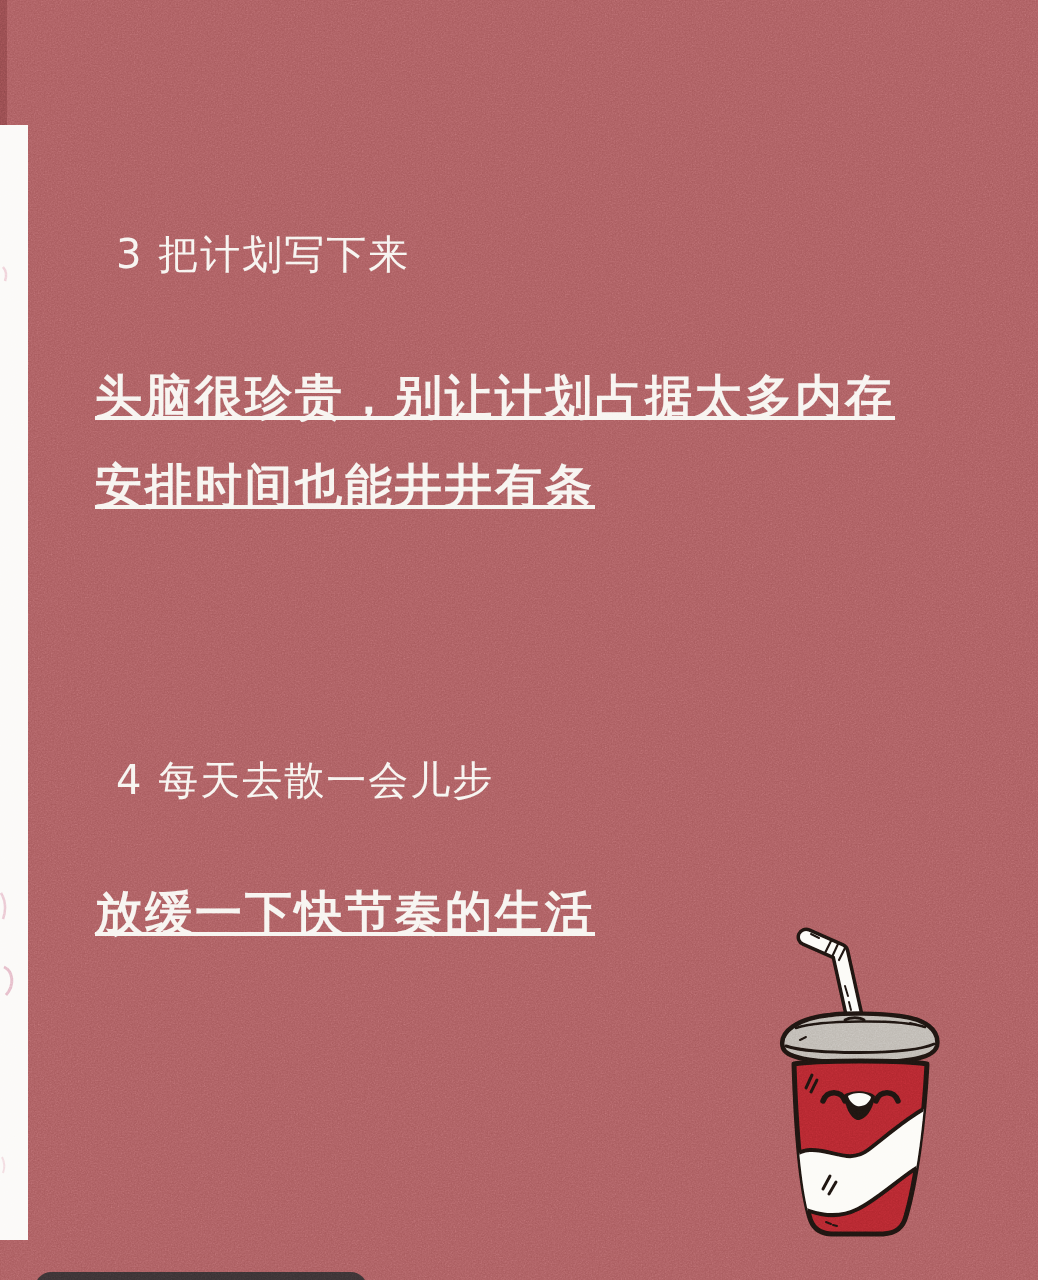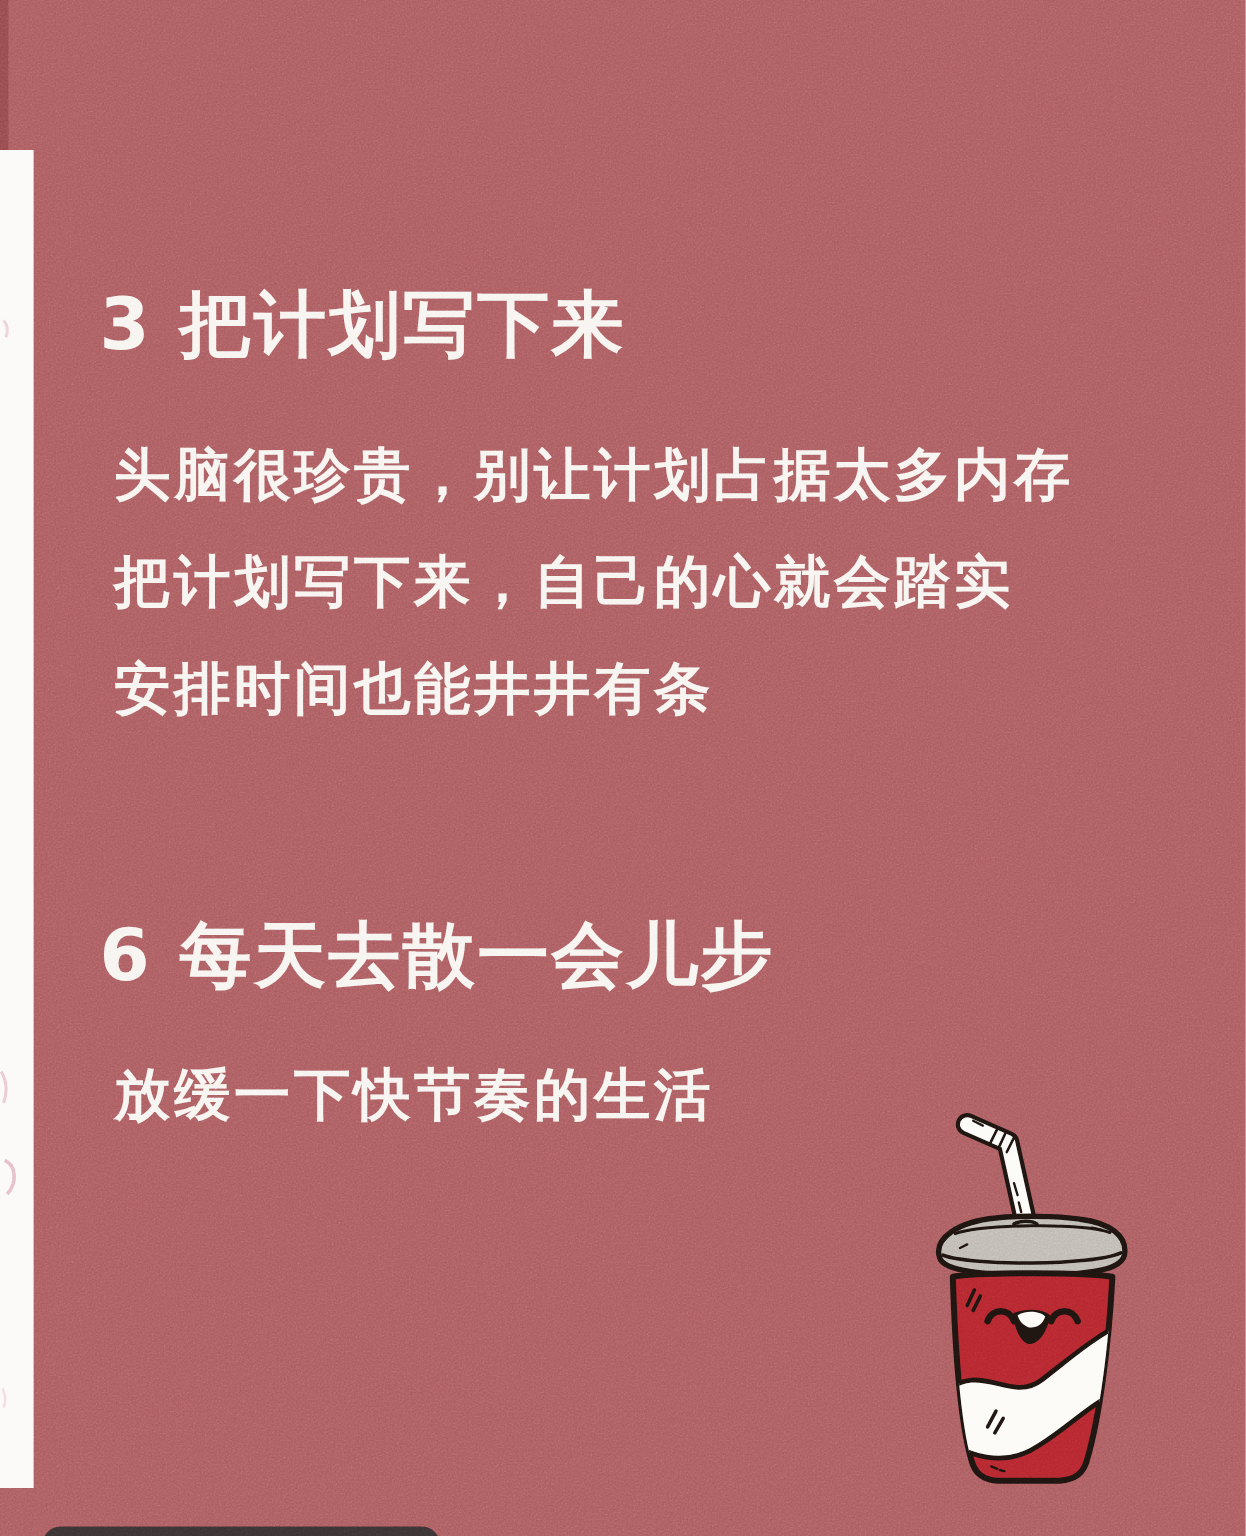--- a/index.html
+++ b/index.html
@@ -24,36 +24,37 @@
     position:absolute; left:0; top:125px;
     width:28px; height:1115px;
     background:var(--page-edge-white);
   }
   .edge-shadow {
     position:absolute; left:0; top:0;
     width:7px; height:127px;
     background:rgba(92,32,38,0.30);
   }
   .heading {
-    position:absolute; left:83px;
-    font-size:60px; font-weight:700;
+    position:absolute; left:116px;
+    font-size:40px; font-weight:400;
     letter-spacing:2px;
     color:var(--text-color);
     white-space:nowrap;
     line-height:70px;
   }
   .h3 { top:186px; }
   .h4 { top:712px; }
   .para {
     position:absolute; left:95px;
     font-size:47px; font-weight:700;
     letter-spacing:3px;
     color:var(--text-color);
     line-height:89px;
     white-space:nowrap;
+    text-decoration:underline;
   }
   .p1 { top:352px; }
   .p2 { top:868px; }
   .cup-svg { position:absolute; left:755px; top:915px; width:200px; height:330px; }
   .peek-card {
     position:absolute; left:35px; top:1272px;
     width:332px; height:18px;
     border-radius:16px 16px 0 0;
     background:var(--peek-card-dark);
   }
@@ -89,27 +90,26 @@
       <path d="M 1,768 q 7,12 2,26" stroke="#e3afc0" stroke-width="2.5" fill="none" opacity="0.7"></path>
       <path d="M 4,842 c 9,4 11,18 2,28" stroke="#dda6b8" stroke-width="3" fill="none" opacity="0.75"></path>
       <path d="M 2,1032 q 4,8 1,16" stroke="#ecc6d0" stroke-width="2" fill="none" opacity="0.6"></path>
     </svg>
   </div>
 
   <section>
     <h2 class="heading h3">3 把计划写下来</h2>
     <div class="para p1">
       <div>头脑很珍贵，别让计划占据太多内存</div>
-      <div>把计划写下来，自己的心就会踏实</div>
       <div>安排时间也能井井有条</div>
     </div>
   </section>
 
   <section>
-    <h2 class="heading h4">6 每天去散一会儿步</h2>
+    <h2 class="heading h4">4 每天去散一会儿步</h2>
     <div class="para p2">
       <div>放缓一下快节奏的生活</div>
     </div>
   </section>
 
   <svg class="cup-svg" viewBox="755 915 200 330">
     <defs>
       <clipPath id="cupclip">
         <path d="M 794,1064 C 796,1128 801,1186 809,1215 C 812,1228 819,1233 831,1234 L 883,1234
                  C 896,1233 903,1228 906,1216 C 916,1182 924,1122 927,1064

